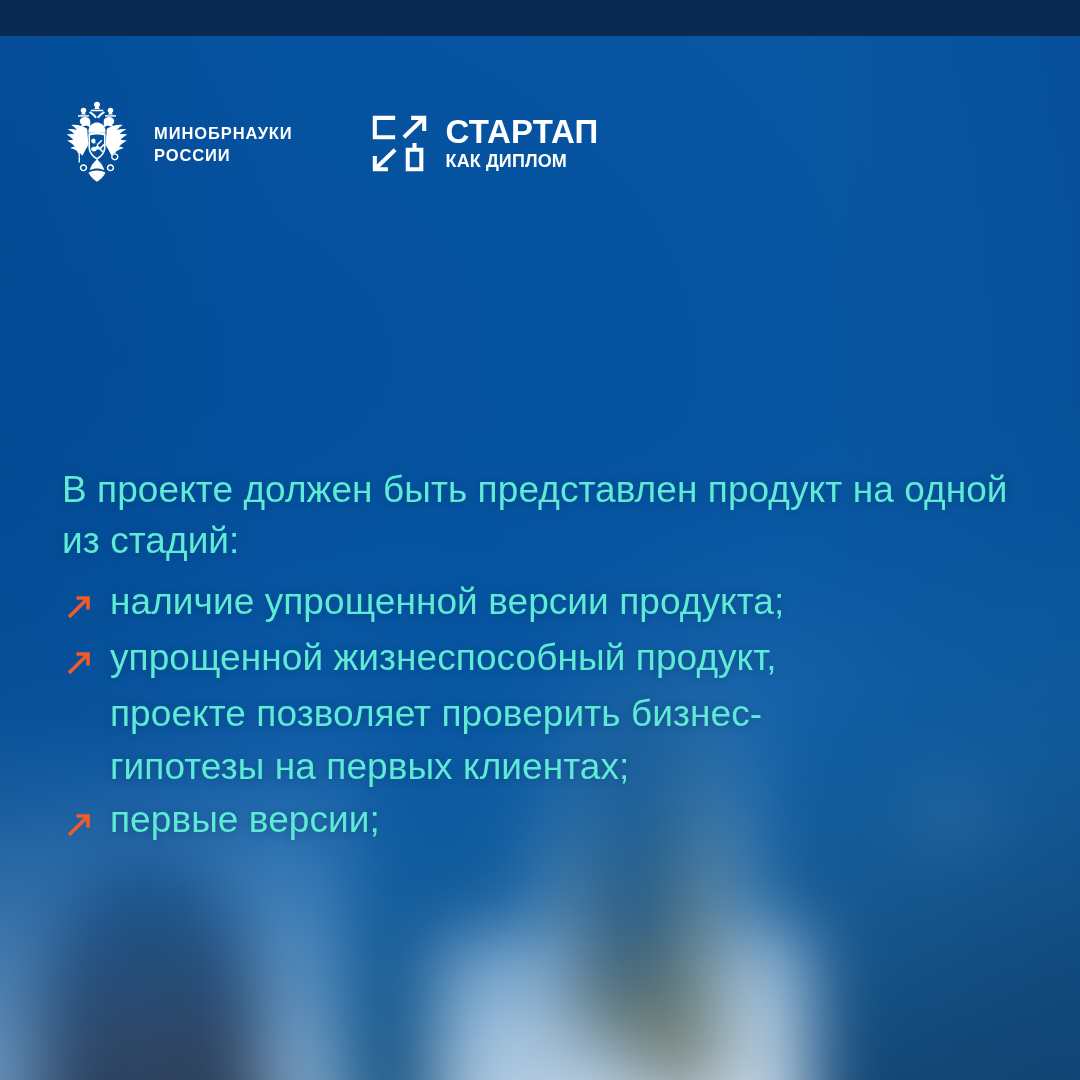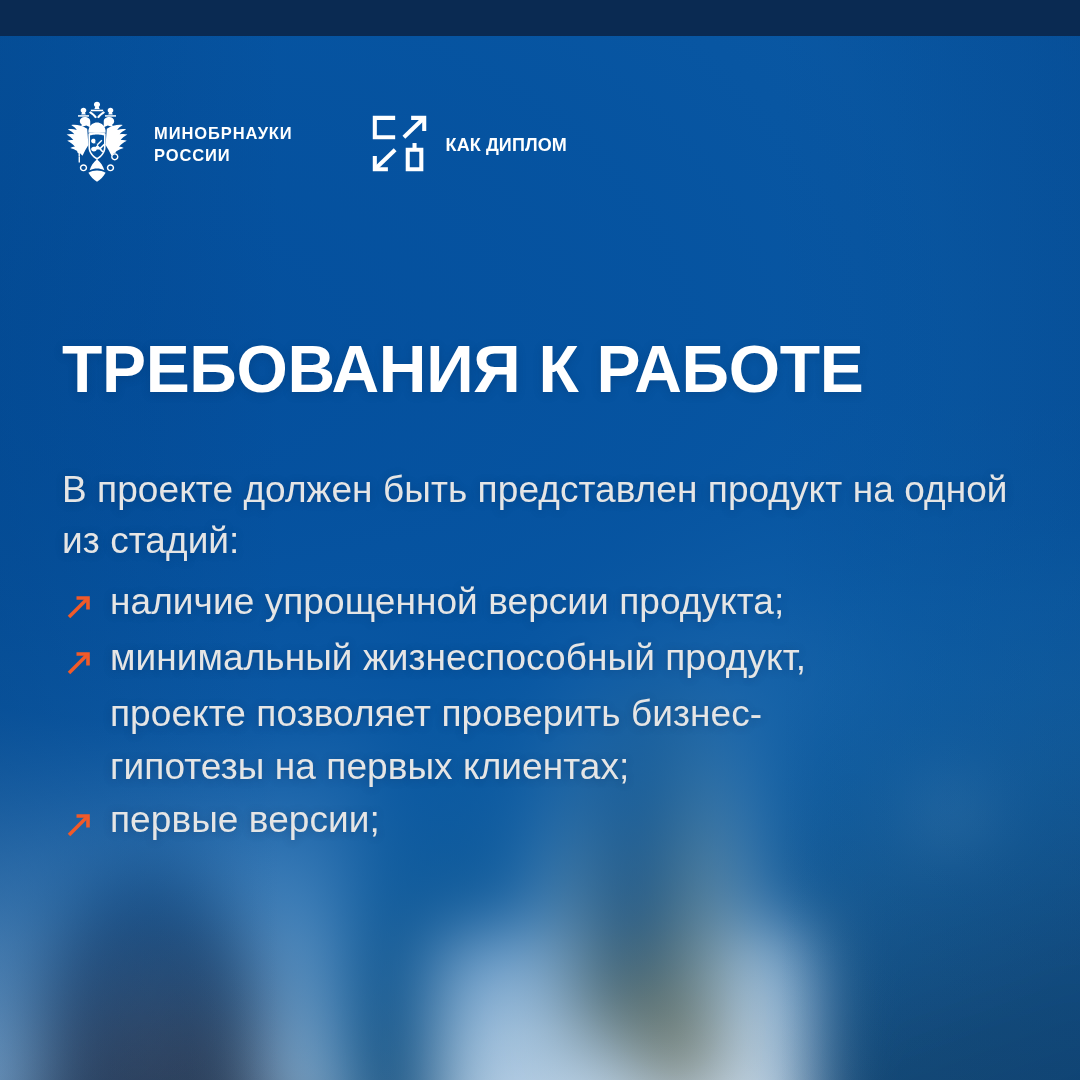--- a/index.html
+++ b/index.html
@@ -77,21 +77,21 @@
   .sd-logo{display:flex;align-items:center;margin-left:76px;}
   .sd-mark{width:62px;height:62px;flex:0 0 auto;}
   .sd-words{margin-left:15px;color:#fff;}
   .sd-w1{font-size:33px;font-weight:700;line-height:.96;letter-spacing:.005em;}
   .sd-w2{font-size:18px;font-weight:700;line-height:1.08;letter-spacing:.005em;margin-top:4px;}
 
   .title{position:absolute;left:62px;top:256px;color:#fff;
     font-size:66px;font-weight:700;letter-spacing:-.005em;line-height:1;
     text-shadow:0 2px 10px rgba(2,40,82,.22);}
 
-  .body{position:absolute;left:62px;top:428px;width:950px;color:#e5e5e5;}
+  .body{position:absolute;left:62px;top:428px;width:950px;color:#5eead4;}
   .lede{font-size:37px;font-weight:400;line-height:1.38;letter-spacing:.002em;
     text-shadow:0 1px 8px rgba(2,40,82,.30);}
 
   .items{margin-top:10px;}
   .item{display:flex;align-items:flex-start;margin-bottom:2px;}
   .bullet{flex:0 0 auto;width:34px;height:46px;margin-right:14px;
     display:flex;align-items:center;justify-content:center;padding-top:8px;}
   .bullet svg{display:block;}
   .itxt{font-size:37px;font-weight:400;line-height:1.38;letter-spacing:.002em;
     text-shadow:0 1px 8px rgba(2,40,82,.30);text-align:right;}
@@ -180,26 +180,26 @@
             <path d="M43.5 5H57v13.5"></path>
 
             <path d="M27 38 6 58"></path>
             <path d="M19.5 58H6V44.5"></path>
 
             <path d="M40 38h14v20H40z"></path>
             <path d="M47 31v7"></path>
           </svg>
         </span>
         <div class="sd-words">
+          <div class="sd-w1">СТАРТАП</div>
           <div class="sd-w2">КАК ДИПЛОМ</div>
         </div>
       </div>
     </div>
 
-    <h1 class="title">ТРЕБОВАНИЯ К РАБОТЕ</h1>
 
     <div class="body">
       <div class="lede">В проекте должен быть представлен продукт
 на одной из стадий:</div>
       <div class="items">
           <div class="item">
             <span class="bullet">
               <svg viewBox="0 0 30 30" width="30" height="30" fill="none" stroke="#F15A29" stroke-width="3.6" stroke-linecap="butt">
                 <path d="M5 25 24 6"></path>
                 <path d="M12.5 6H24v11.5"></path>
@@ -207,21 +207,21 @@
             </span>
             <span class="itxt">наличие упрощенной версии продукта;</span>
           </div>
           <div class="item">
             <span class="bullet">
               <svg viewBox="0 0 30 30" width="30" height="30" fill="none" stroke="#F15A29" stroke-width="3.6" stroke-linecap="butt">
                 <path d="M5 25 24 6"></path>
                 <path d="M12.5 6H24v11.5"></path>
               </svg>
             </span>
-            <span class="itxt">минимальный жизнеспособный продукт,</span>
+            <span class="itxt">упрощенной жизнеспособный продукт,</span>
           </div>
           <div class="item item-nb">
             <span class="itxt">проекте позволяет проверить бизнес-</span>
           </div>
           <div class="item item-nb">
             <span class="itxt">гипотезы на первых клиентах;</span>
           </div>
           <div class="item">
             <span class="bullet">
               <svg viewBox="0 0 30 30" width="30" height="30" fill="none" stroke="#F15A29" stroke-width="3.6" stroke-linecap="butt">

